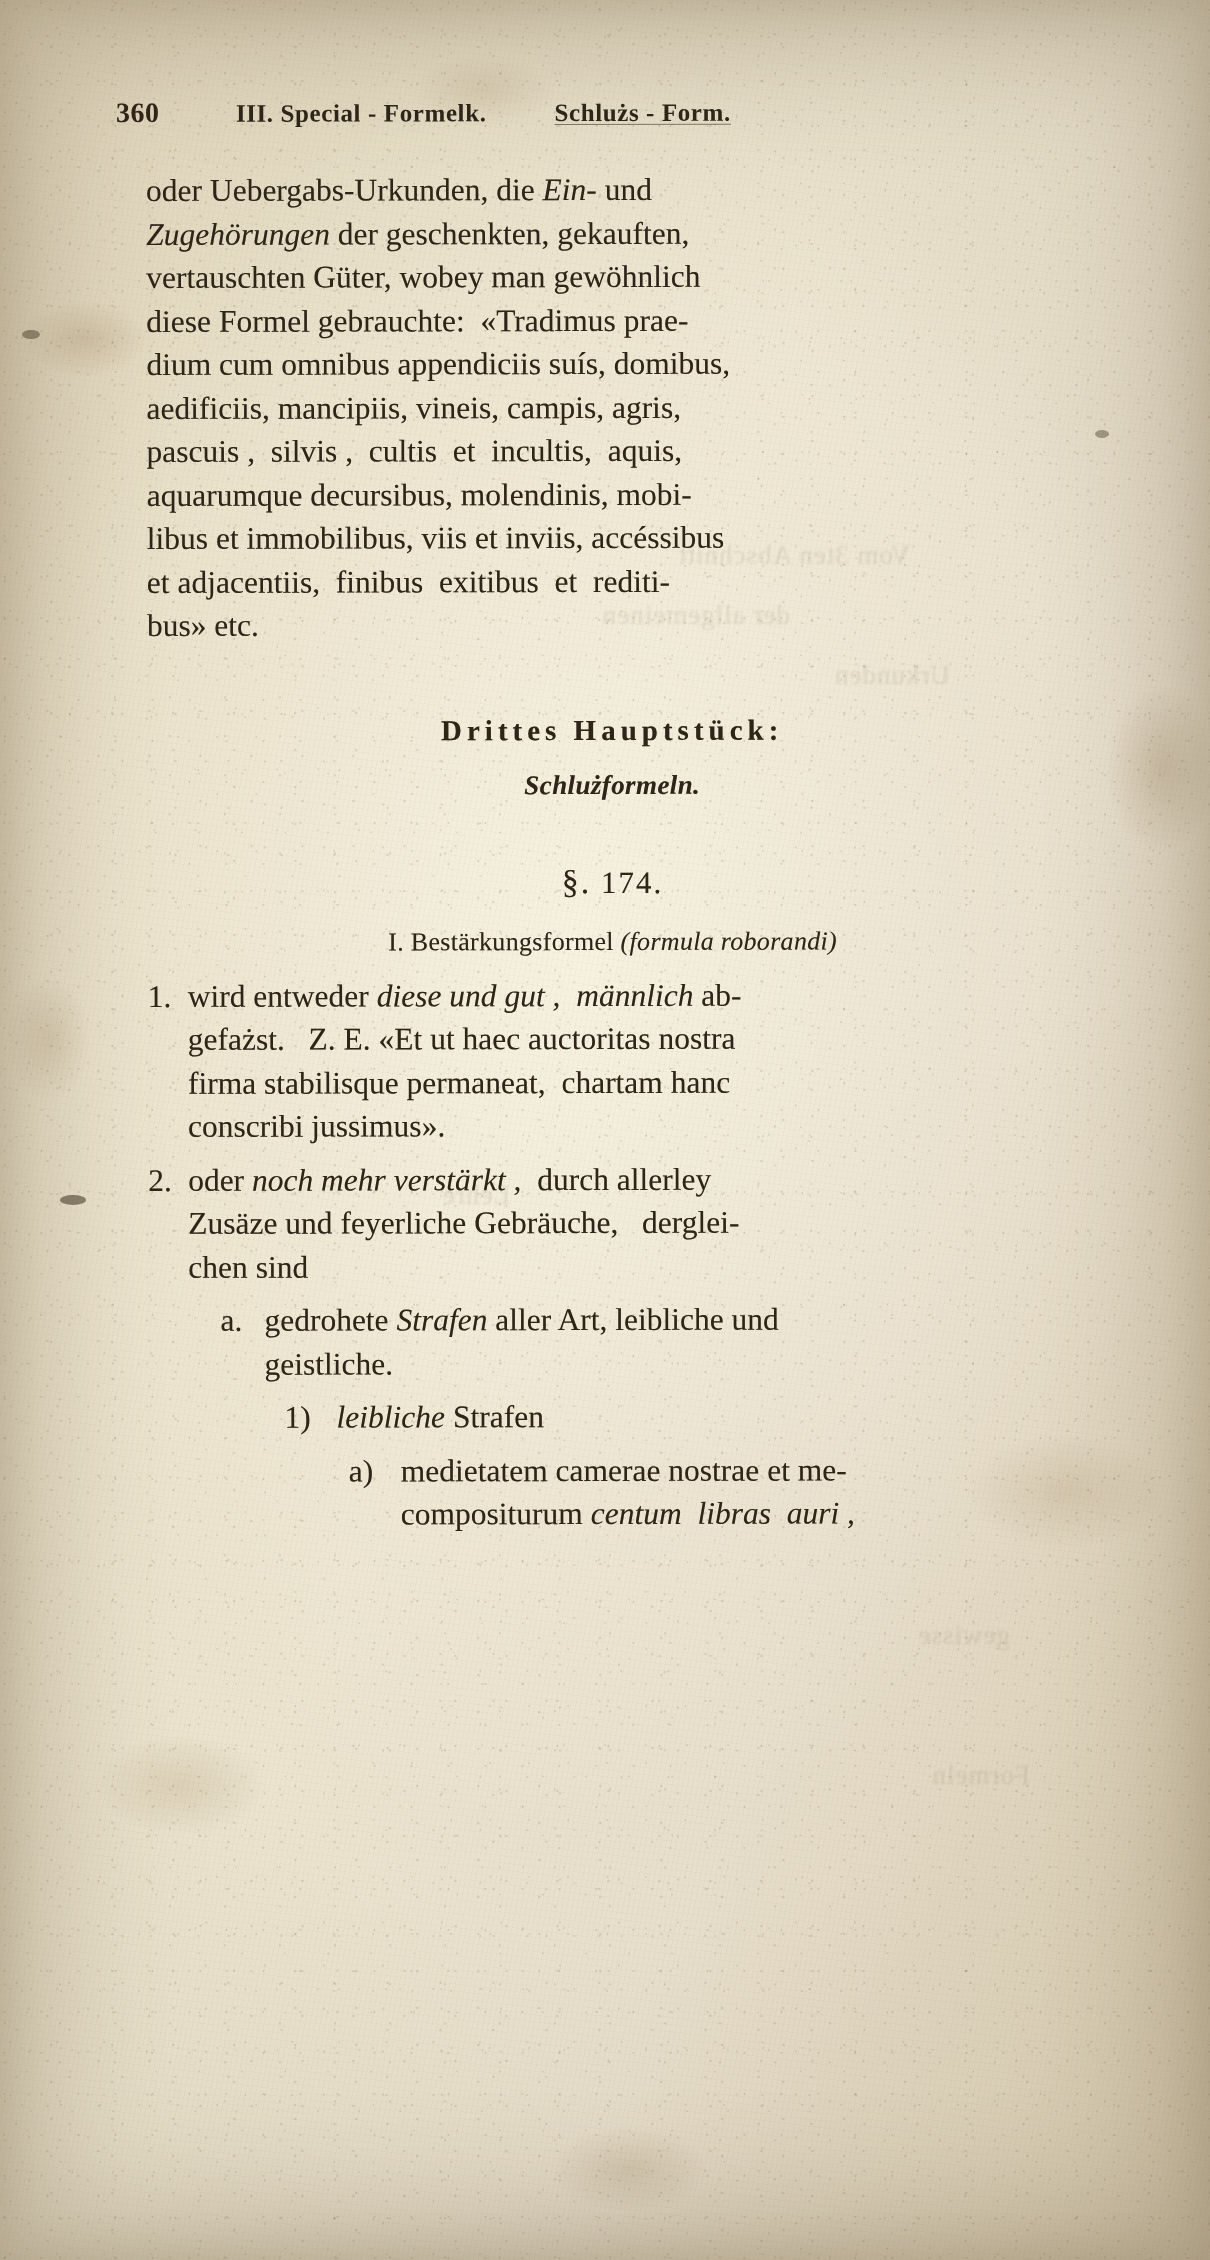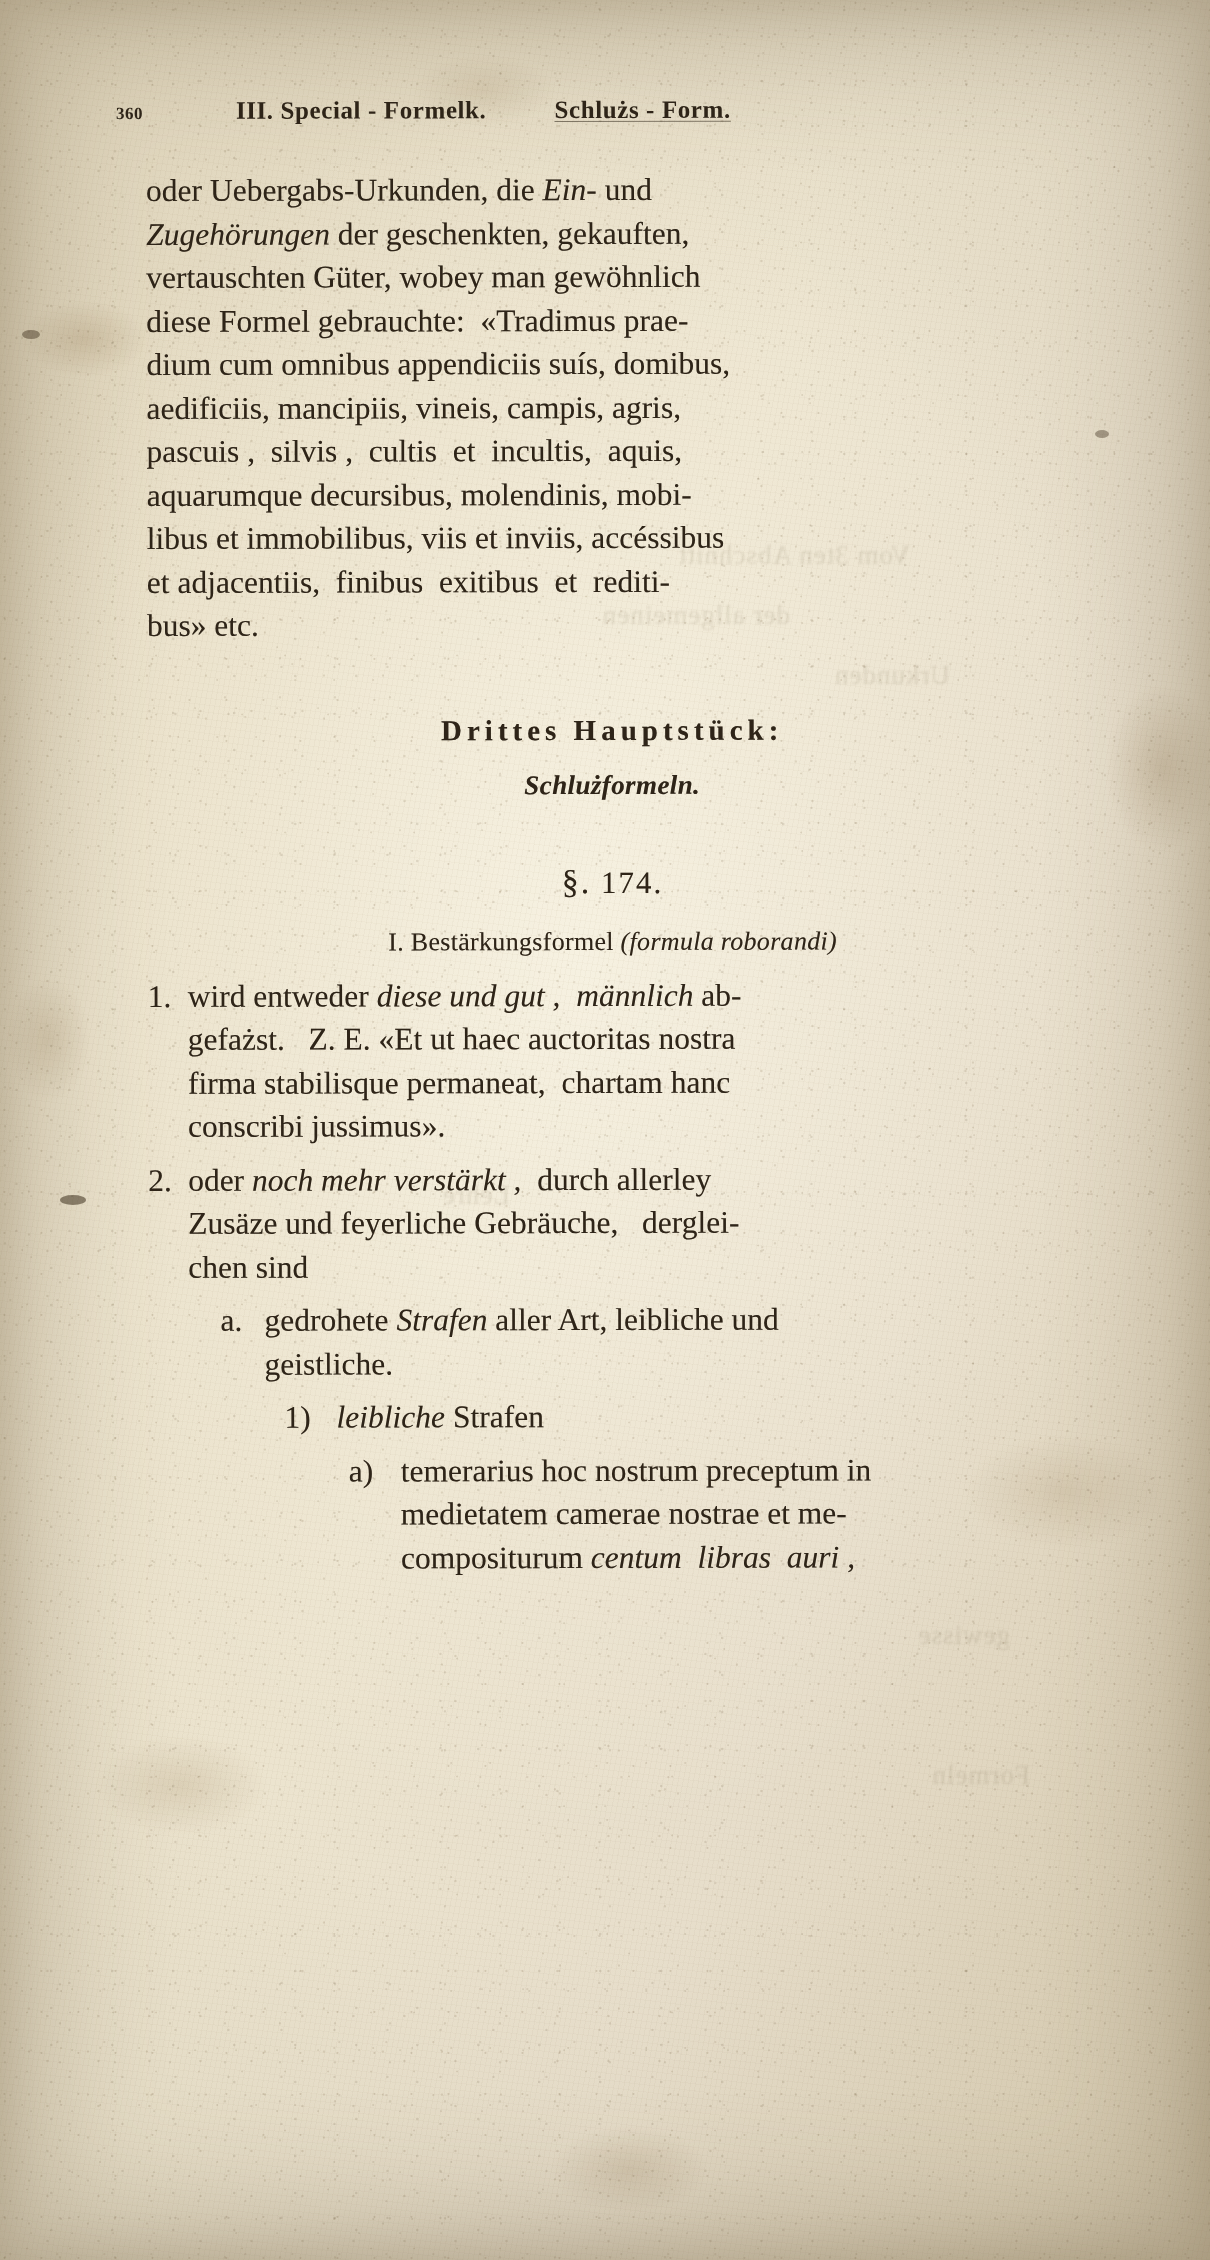--- a/index.html
+++ b/index.html
@@ -91,21 +91,21 @@
     top: 96px;
     left: 118px;
     right: 118px;
     display: flex;
     align-items: baseline;
     font-size: 25px;
     letter-spacing: 0.3px;
   }
   .folio {
     font-weight: 700;
-    font-size: 17px;
+    font-size: 28px;
     letter-spacing: 0.5px;
     min-width: 108px;
   }
   .runhead-main {
     font-weight: 700;
     letter-spacing: 0.6px;
     white-space: pre;
     margin-left: 12px;
   }
   .runhead-sub {
@@ -289,21 +289,20 @@
           </div>
           <div class="list-item lvl3">
             <span class="marker">1)</span>
             <span class="itemtext">
               <span class="ln"><i class="it">leibliche</i><span> Strafen</span></span>
             </span>
           </div>
           <div class="list-item lvl4">
             <span class="marker">a)</span>
             <span class="itemtext">
-              <span class="ln"><span>temerarius hoc nostrum preceptum in</span></span>
               <span class="ln"><span>medietatem camerae nostrae et me-</span></span>
               <span class="ln"><span>compositurum </span><i class="it">centum  libras  auri ,</i></span>
             </span>
           </div>
         </div>
 
     </div>
   </div>
 
   <div class="grain2"></div>

